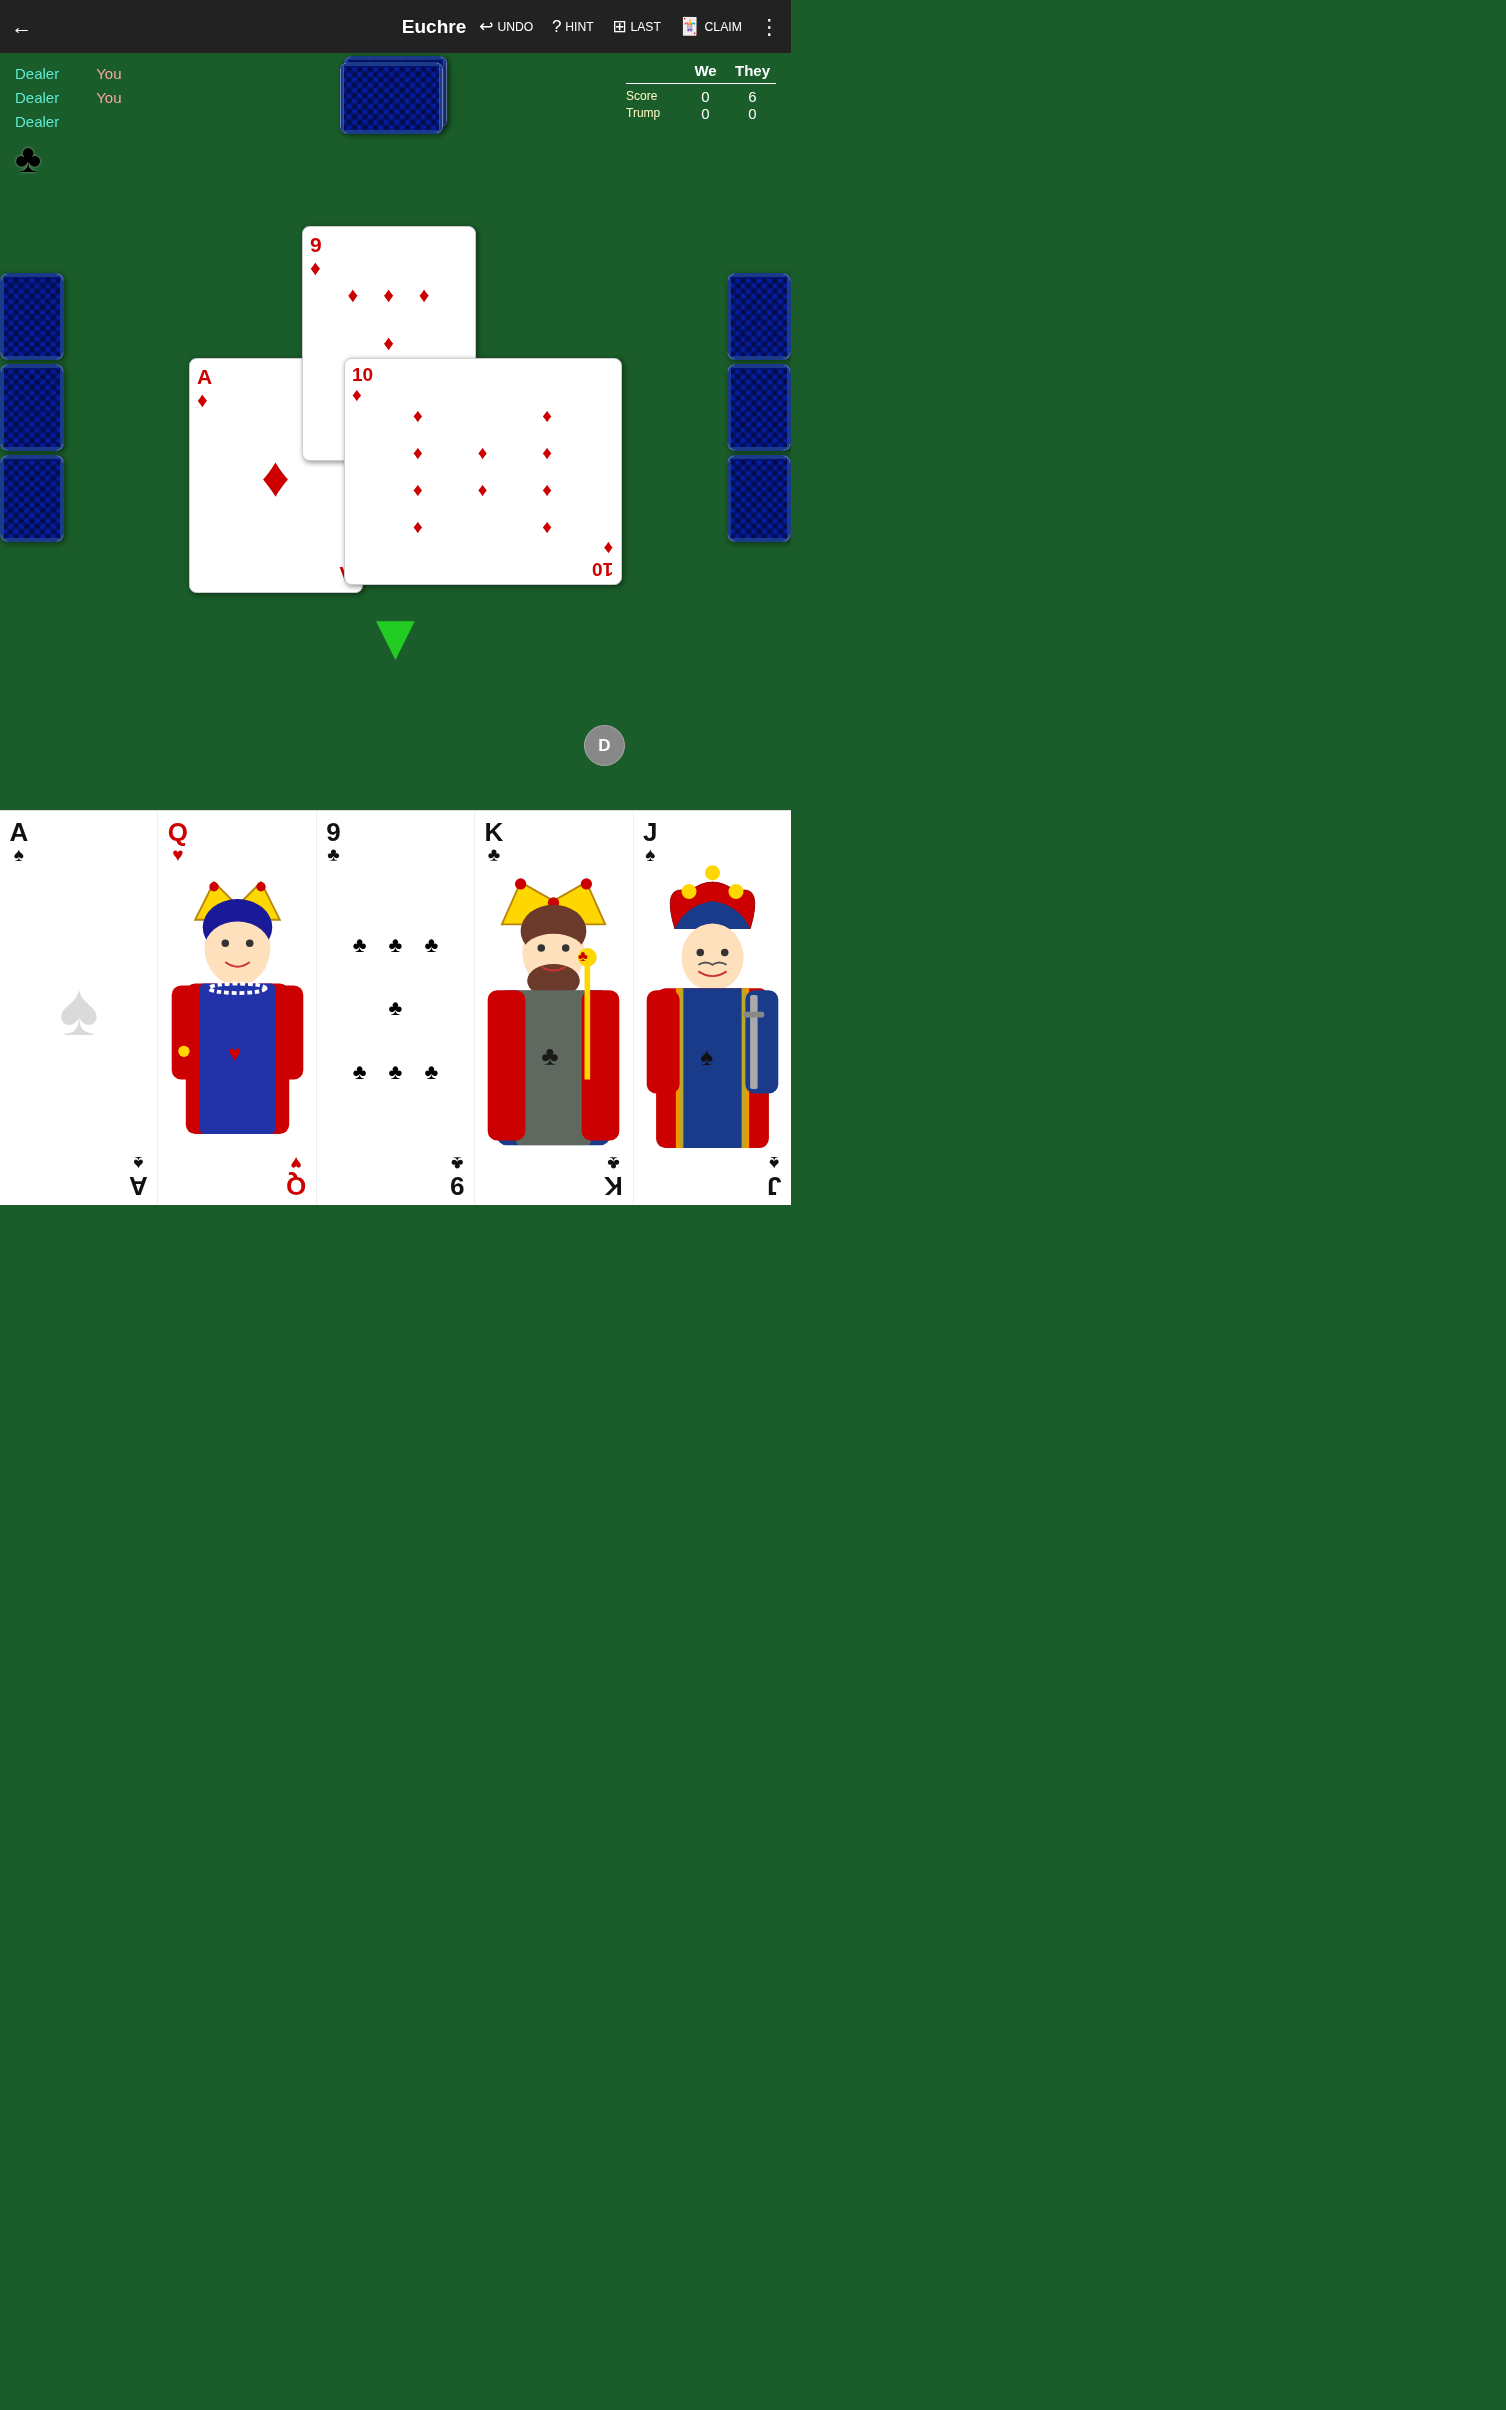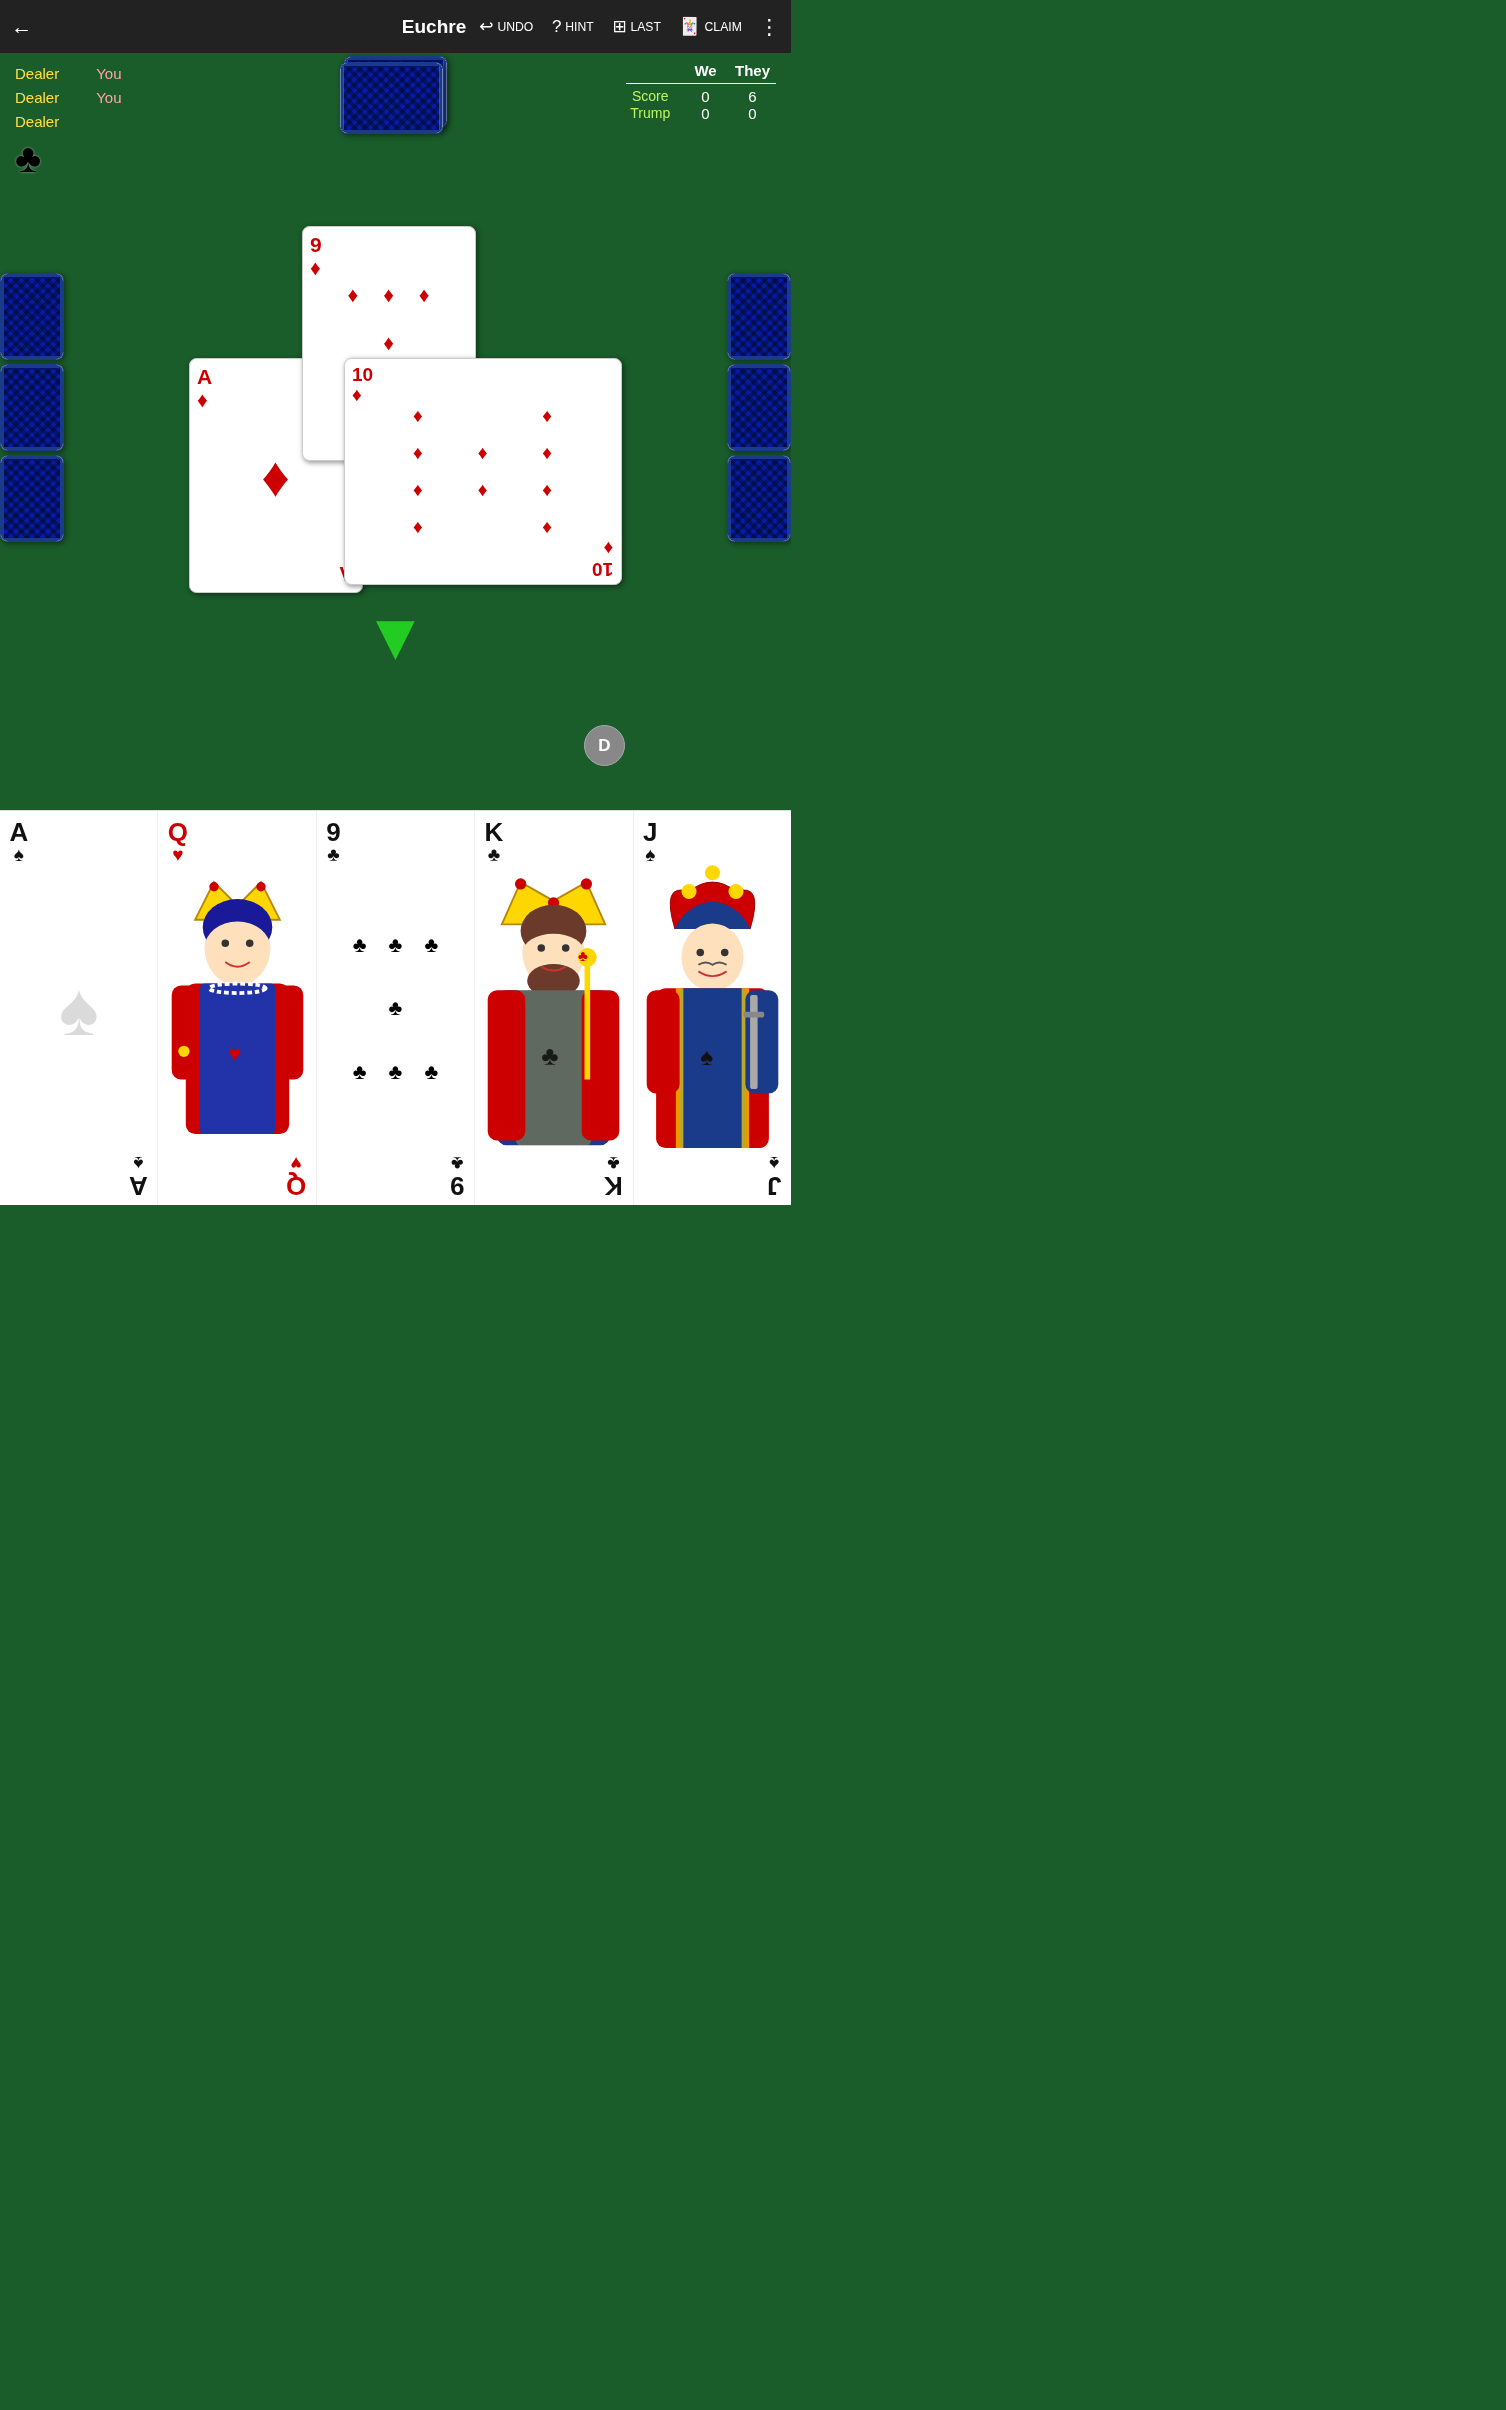--- a/index.html
+++ b/index.html
@@ -64,21 +64,21 @@
       width: 282px;
       padding: 9.4px 15px;
       color: white;
     }
     .info-row {
       display: flex;
       gap: 19px;
       font-size: 15px;
       line-height: 1.6;
     }
-    .info-label { color: #fde047; }
+    .info-label { color: #5eead4; }
     .info-value { color: #fca5a5; font-weight: normal; margin-left: 18px; }
     #trump-suit {
       font-size: 40px;
       color: black;
       margin-top: 1.9px;
       text-shadow: 0 0 2.8px rgba(255,255,255,0.5);
     }
 
     
     #score-table {
@@ -100,23 +100,23 @@
       width: 47px;
       font-size: 15px;
       font-weight: bold;
     }
     .score-row {
       display: flex;
       align-items: center;
       gap: 0;
     }
     .score-row-label {
-      font-size: 14px;
-      color: #bef264;
-      text-align: center;
+      font-size: 12px;
+      color: #fef9c3;
+      text-align: left;
       padding-right: 7.5px;
       min-width: 56px;
     }
     .score-cell {
       width: 47px;
       font-size: 15px;
       text-align: center;
     }
 
     

